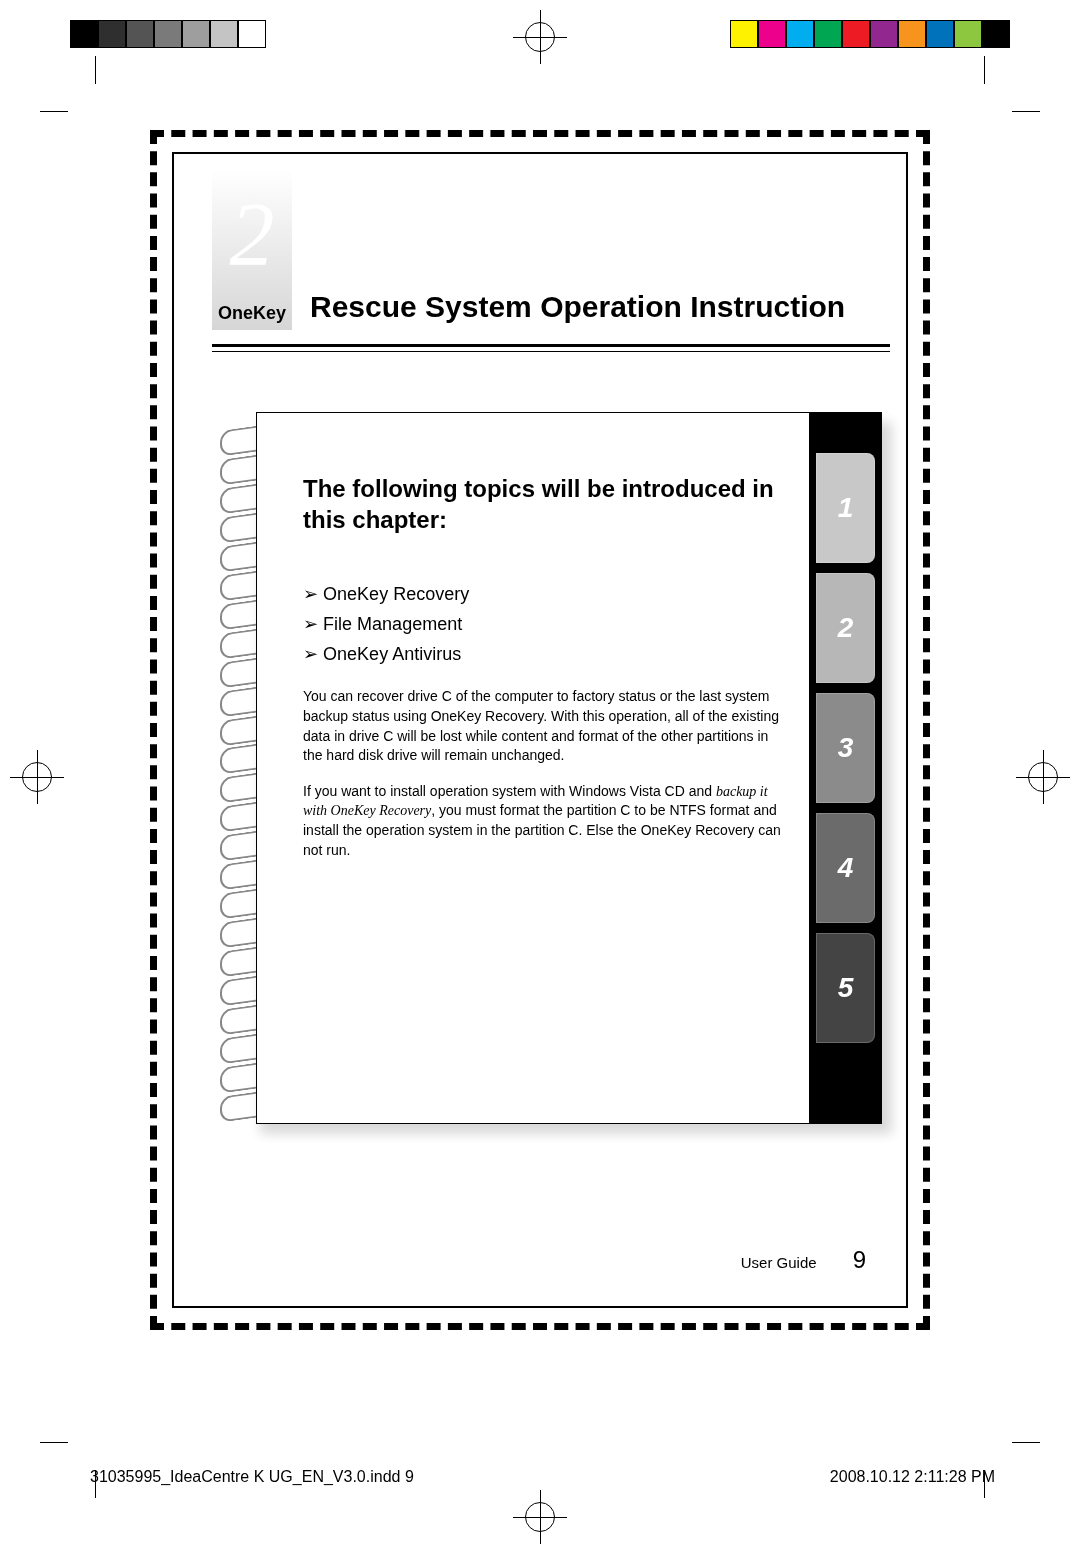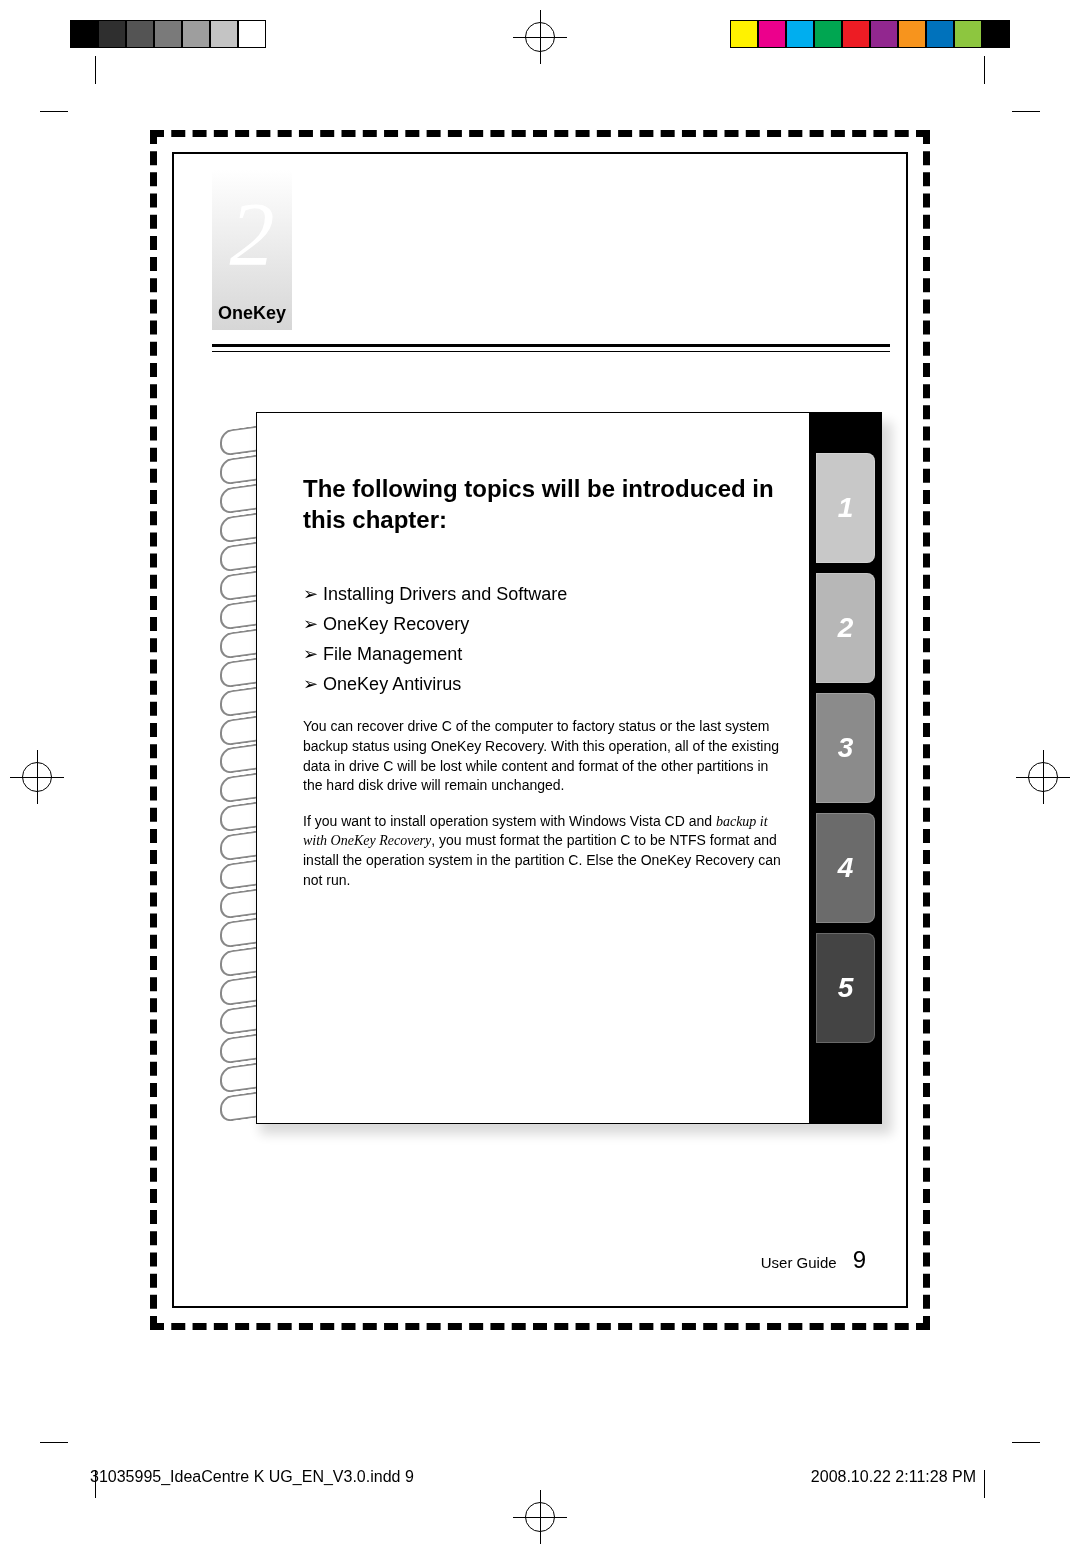--- a/index.html
+++ b/index.html
@@ -222,29 +222,29 @@
     background: #444;
     border-radius: 50%;
   }
 
   
   .page-footer {
     position: absolute;
     bottom: 16px; right: 24px;
     display: flex;
     align-items: baseline;
-    gap: 16px;
+    gap: 36px;
   }
   .page-footer .lbl { font-size: 15px; }
   .page-footer .num { font-size: 24px; }
 
   
   .slug {
     position: absolute;
-    left: 90px; right: 104px; bottom: 68px;
+    left: 90px; right: 85px; bottom: 68px;
     display: flex;
     justify-content: space-between;
     font-size: 16px;
   }
 </style>
 </head>
 <body>
 
 <div class="color-bars">
   <div class="color-group" id="bars-left">
@@ -311,20 +311,21 @@
 <div class="page">
   <div class="dash-frame"></div>
   <div class="inner-line"></div>
 
   <div class="content">
     <div class="chapter-block">
       <div class="chapter-number-box">
         <div class="chapter-number">2</div>
         <div class="chapter-label">OneKey</div>
       </div>
+      <div class="chapter-title">Rescue System Operation Instruction</div>
     </div>
     <div class="title-underline"></div>
 
     <div class="notebook-wrap">
       <div class="notebook-shadow"></div>
       <div class="spiral" id="spiral">
           <div class="ring"></div>
           <div class="ring"></div>
           <div class="ring"></div>
           <div class="ring"></div>
@@ -346,21 +347,20 @@
           <div class="ring"></div>
           <div class="ring"></div>
           <div class="ring"></div>
           <div class="ring"></div>
           <div class="ring"></div>
         </div>
       <div class="notebook">
         <div class="note-body">
           <div class="note-heading">The following topics will be introduced in this chapter:</div>
           <ul class="topic-list" id="topic-list">
-              <li>Installing Drivers and Software</li>
               <li>OneKey Recovery</li>
               <li>File Management</li>
               <li>OneKey Antivirus</li>
             </ul>
           <div class="body-para">You can recover drive C of the computer to factory status or the last system backup status using OneKey Recovery. With this operation, all of the existing data in drive C will be lost while content and format of the other partitions in the hard disk drive will remain unchanged.</div>
           <div class="body-para">
             <span>If you want to install operation system with Windows Vista CD and </span><span class="ital">backup it with OneKey Recovery</span><span>, you must format the partition C to be NTFS format and install the operation system in the partition C. Else the OneKey Recovery can not run.</span>
           </div>
         </div>
         <div class="tab-strip" id="tabs">
@@ -375,14 +375,14 @@
 
     <div class="page-footer">
       <span class="lbl">User Guide</span>
       <span class="num">9</span>
     </div>
   </div>
 </div>
 
 <div class="slug">
   <span>31035995_IdeaCentre K UG_EN_V3.0.indd   9</span>
-  <span>2008.10.22   2:11:28 PM</span>
+  <span>2008.10.12   2:11:28 PM</span>
 </div>
 
 </body></html>

